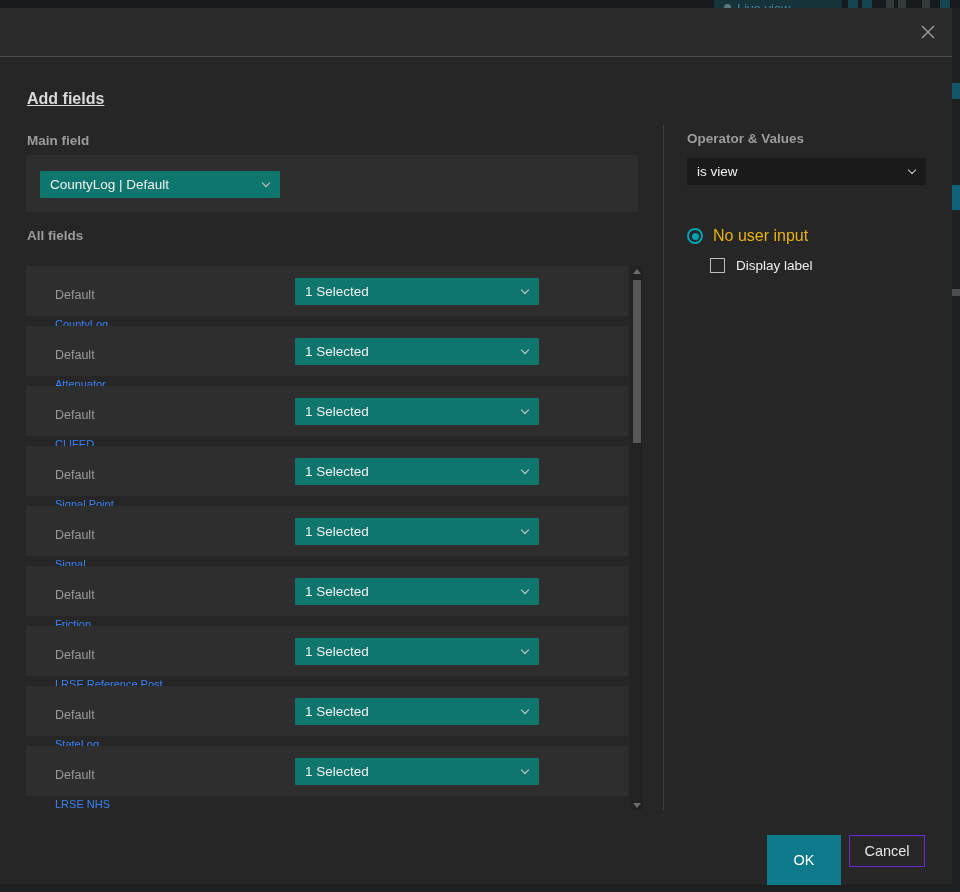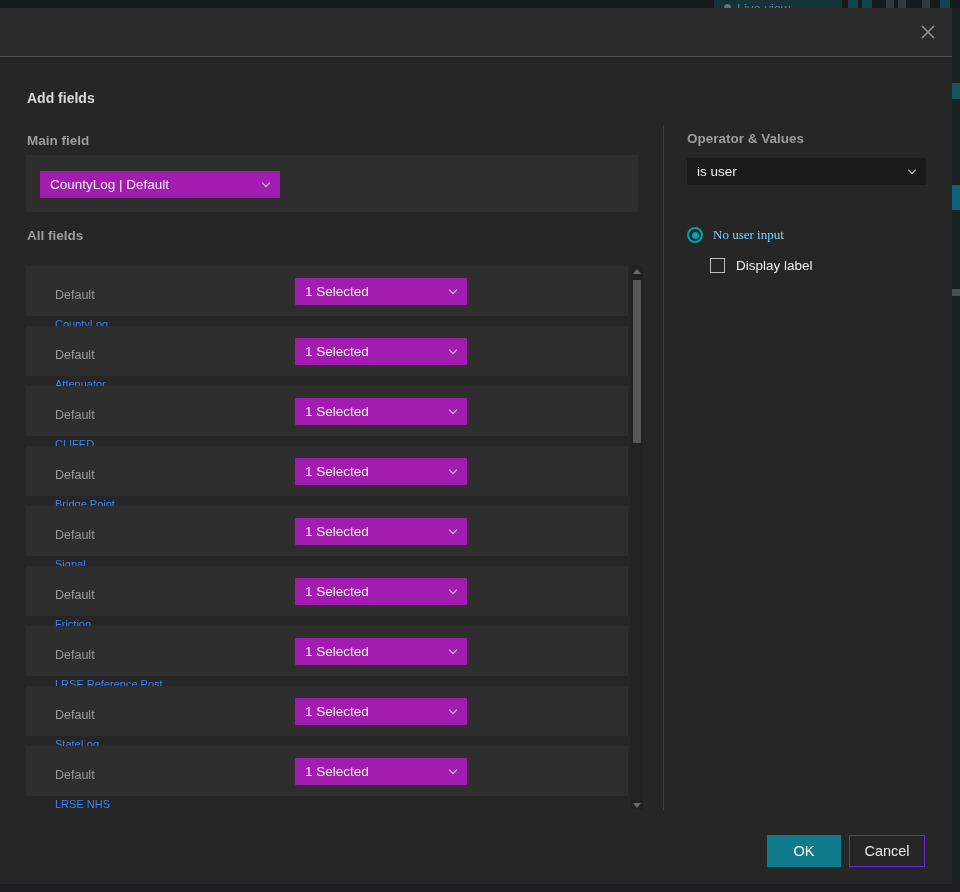--- a/index.html
+++ b/index.html
@@ -22,68 +22,68 @@
   .sv3 { top:281px; height:7px; background:#4a4e4f; }
   .backdrop-bottom { position:absolute; left:0; top:884px; width:960px; height:8px; background:#1d1f20; }
 
   
   .dialog { position:absolute; left:0; top:8px; width:952px; height:876px; background:#262626; }
   .dlg-header { position:relative; height:49px; background:#2b2b2b; border-bottom:1px solid #4f4f4f; }
   .dlg-title { position:absolute; left:12px; top:13px; color:#f5f5f5; font-size:17px; font-weight:700; letter-spacing:.2px; }
   .close-btn { position:absolute; right:12px; top:12px; width:24px; height:24px; cursor:pointer;
                display:flex; align-items:center; justify-content:center; }
 
-  .add-fields { position:absolute; left:27px; top:82px; color:#dadada; font-size:14px; font-weight:700; }
+  .add-fields { position:absolute; left:27px; top:82px; color:#dadada; font-size:16px; font-weight:700;text-decoration:underline; }
 
   .section-label { position:absolute; color:#9c9c9c; font-size:13.5px; font-weight:700; }
   .lbl-main-field { left:27px; top:125px; }
   .lbl-all-fields { left:27px; top:220px; }
   .lbl-operator   { left:687px; top:123px; }
 
   
-  .select { position:absolute; height:27px; background:#a21caf; color:#f0f0f0; font-size:13.5px;
+  .select { position:absolute; height:27px; background:#0f766e; color:#f0f0f0; font-size:13.5px;
             display:flex; align-items:center; padding:0 26px 0 10px; cursor:pointer; border-radius:1px; }
   .chev { position:absolute; right:11px; top:9px; width:6px; height:6px;
           border-right:1.6px solid #cfcfcf; border-bottom:1.6px solid #cfcfcf; transform:rotate(45deg); }
 
   .main-field-box { position:absolute; left:26px; top:147px; width:612px; height:57px; background:#2e2e2e; }
   .sel-layer { left:14px; top:16px; width:240px; }
   .sel-date  { left:267px; top:16px; width:207px; padding-left:34px; }
   .cal-icon { position:absolute; left:9px; top:5px; }
 
   
   .fields-list { position:absolute; left:26px; top:258px; width:602px; }
   .field-row { position:relative; width:602px; height:50px; background:#2e2e2e; margin-bottom:10px; }
   .row-name { position:absolute; left:29px; top:9px; color:#3b82f6; font-size:11px;margin-top:43px; }
   .row-sub  { position:absolute; left:29px; top:22px; color:#9a9a9a; font-size:12.5px; }
-  .row-select { left:269px; top:12px; width:172px; }
+  .row-select { left:269px; top:12px; width:244px; }
 
   
   .scrollbar { position:absolute; left:631px; top:258px; width:12px; height:544px; background:#222222; }
   .scroll-up, .scroll-down { position:absolute; left:0; width:12px; height:10px; display:flex;
                              align-items:center; justify-content:center; cursor:pointer; }
   .scroll-up { top:0; } .scroll-down { bottom:0; }
   .tri-up   { width:0; height:0; border-left:4px solid transparent; border-right:4px solid transparent; border-bottom:5px solid #6d6d6d; }
   .tri-down { width:0; height:0; border-left:4px solid transparent; border-right:4px solid transparent; border-top:5px solid #6d6d6d; }
   .scroll-thumb { position:absolute; left:2px; top:14px; width:8px; height:163px; background:#585858; cursor:grab; }
 
   .v-divider { position:absolute; left:663px; top:117px; width:1px; height:685px; background:#3d3d3d; }
 
   
   .sel-operator { left:687px; top:150px; width:239px; background:#1a1a1a; }
   .radio-row { position:absolute; left:687px; top:219px; display:flex; align-items:center; gap:10px; cursor:pointer; }
   .radio { width:16px; height:16px; border-radius:50%; border:2px solid #00a2b3; position:relative; }
   .radio::after { content:""; position:absolute; left:2.5px; top:2.5px; width:7px; height:7px; border-radius:50%; background:#00a2b3; }
-  .radio-label { color:#7dd3fc; font-size:13px;font-family:Liberation Serif, serif; }
+  .radio-label { color:#eab308; font-size:16px; }
   .check-row { position:absolute; left:710px; top:250px; display:flex; align-items:center; gap:11px; cursor:pointer; }
   .checkbox { width:15px; height:15px; border:1px solid #bdbdbd; background:transparent; }
   .check-label { color:#eeeeee; font-size:13.5px;text-align:right; }
 
   
-  .btn-ok { position:absolute; left:767px; top:827px; width:74px; height:32px; background:#0e7a8c;
+  .btn-ok { position:absolute; left:767px; top:827px; width:74px; height:50px; background:#0e7a8c;
             border:1px solid #0e7a8c; color:#ffffff; font-size:14.5px; display:flex; align-items:center;
             justify-content:center; cursor:pointer; }
   .btn-cancel { position:absolute; left:849px; top:827px; width:76px; height:32px; background:transparent;
                 border:1px solid #6d28d9; color:#e8e8e8; font-size:14.5px; display:flex; align-items:center;
                 justify-content:center; cursor:pointer; }
 </style>
 </head>
 <body>
 
 <div class="backdrop-top">
@@ -148,21 +148,21 @@
     </div>
     <div class="field-row">
       <span class="row-name">CLIFED</span>
       <span class="row-sub">Default</span>
       <div class="select row-select">
         <span>1 Selected</span>
         <span class="chev"></span>
       </div>
     </div>
     <div class="field-row">
-      <span class="row-name">Bridge Point</span>
+      <span class="row-name">Signal Point</span>
       <span class="row-sub">Default</span>
       <div class="select row-select">
         <span>1 Selected</span>
         <span class="chev"></span>
       </div>
     </div>
     <div class="field-row">
       <span class="row-name">Signal</span>
       <span class="row-sub">Default</span>
       <div class="select row-select">
@@ -212,21 +212,21 @@
     <div class="scroll-down">
         <div class="tri-down"></div>
       </div>
   </div>
 
   <div class="v-divider"></div>
 
   <div class="section-label lbl-operator">Operator &amp; Values</div>
 
   <div class="select sel-operator">
-    <span>is user</span>
+    <span>is view</span>
     <span class="chev"></span>
   </div>
 
   <div class="radio-row">
     <div class="radio"></div>
     <span class="radio-label">No user input</span>
   </div>
 
   <div class="check-row">
     <div class="checkbox"></div>

